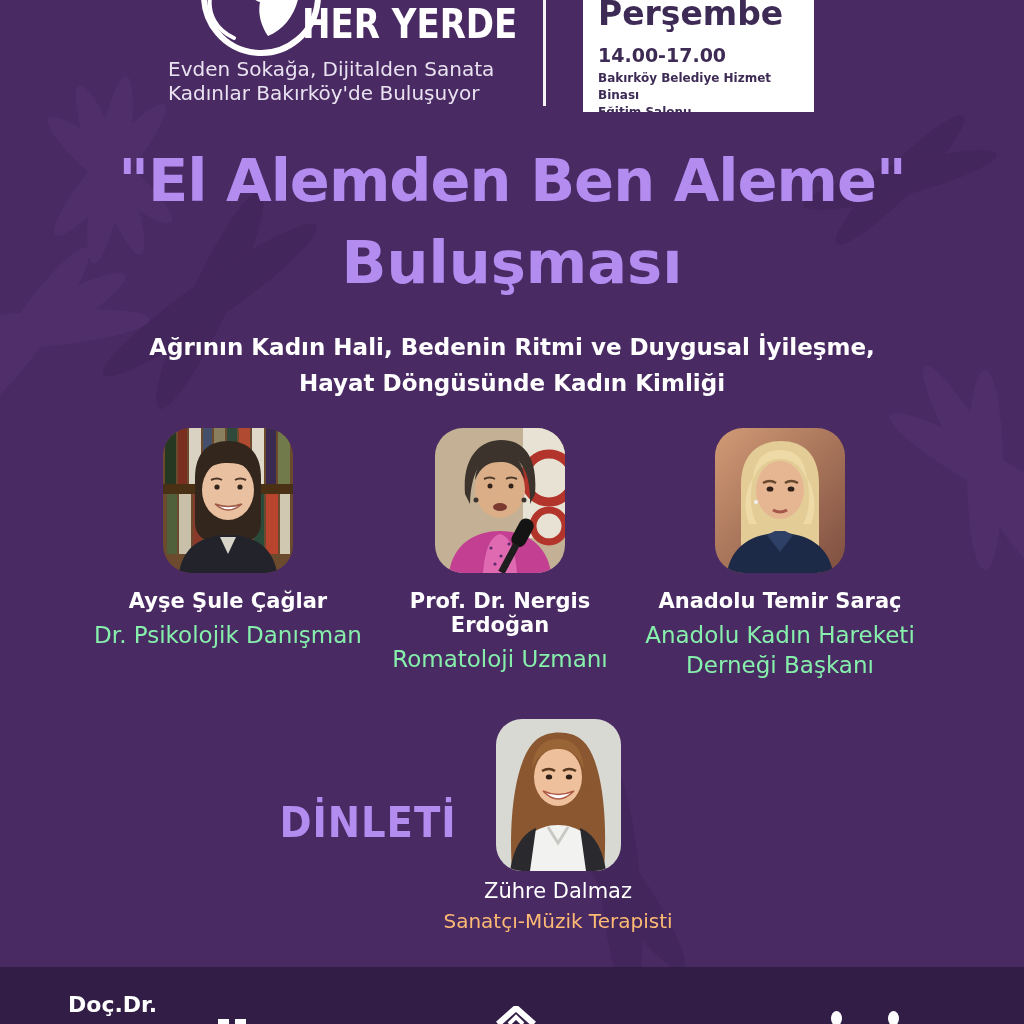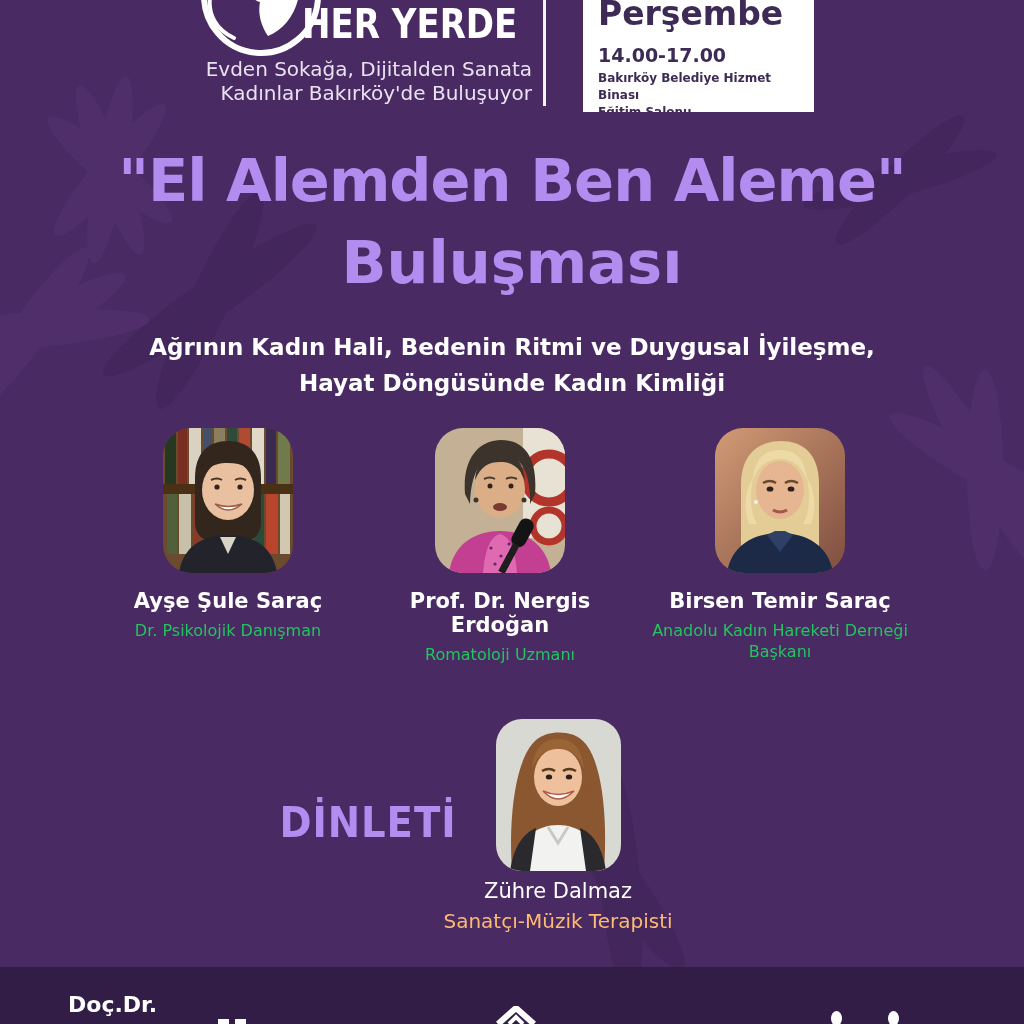--- a/index.html
+++ b/index.html
@@ -12,21 +12,21 @@
   .bg-decor{position:absolute;inset:0;pointer-events:none;}
 
   
   .logo{position:absolute;left:186px;top:-82px;width:150px;height:150px;}
   .brand{
     position:absolute;left:302px;top:0px;
     font-size:41px;font-weight:bold;color:#ffffff;letter-spacing:0;
     transform:scaleX(0.83);transform-origin:left top;white-space:nowrap;
   }
   .tagline{
-    position:absolute;left:168px;top:57px;width:364px;text-align:right;
+    position:absolute;left:168px;top:57px;width:364px;text-align:left;
     font-size:20px;line-height:1.2;color:#e9e2f1;
   }
   .divider{position:absolute;left:543px;top:0;width:3px;height:106px;background:rgba(255,255,255,0.95);}
   .event-card{
     position:absolute;left:583px;top:0;width:231px;height:112px;background:#ffffff;
     color:#3d2a55;box-sizing:border-box;padding:0 10px 0 15px;overflow:hidden;
   }
   .event-card .day{font-size:33px;font-weight:bold;margin-top:-6px;letter-spacing:0;}
   .event-card .time{font-size:19px;font-weight:bold;margin-top:11px;}
   .event-card .venue{font-size:12px;font-weight:bold;line-height:1.4;margin-top:4px;}
@@ -39,21 +39,21 @@
   .subtitle{
     position:absolute;top:330px;left:0;right:0;text-align:center;
     font-size:23px;font-weight:bold;line-height:1.55;color:#ffffff;
   }
 
   
   .speaker{position:absolute;top:428px;width:280px;text-align:center;}
   .sp1{left:88px;} .sp2{left:360px;} .sp3{left:640px;}
   .photo{width:130px;height:145px;border-radius:28px;overflow:hidden;margin:0 auto;display:block;}
   .speaker .name{margin-top:16px;font-size:21px;font-weight:bold;}
-  .speaker .role{margin-top:7px;font-size:16px;line-height:1.32;color:#22c55e;}
+  .speaker .role{margin-top:7px;font-size:23px;line-height:1.32;color:#86efac;}
 
   
   .dinleti{
     position:absolute;left:258px;top:798px;width:220px;text-align:center;
     font-size:42px;font-weight:bold;color:#b48cf0;letter-spacing:1px;
     transform:scaleX(0.92);transform-origin:center top;
   }
   .artist-photo{position:absolute;left:496px;top:719px;width:125px;height:152px;border-radius:26px;overflow:hidden;}
   .artist{position:absolute;left:418px;top:879px;width:280px;text-align:center;}
   .artist .name{font-size:21px;font-weight:normal;}
@@ -171,21 +171,21 @@
       <ellipse cx="65" cy="62" rx="26" ry="30" fill="#e9c0a0"></ellipse>
       <path d="M36,60 C34,32 48,21 65,21 C82,21 96,32 94,60 C92,42 82,35 65,35 C48,35 38,42 36,60 Z" fill="#33261d"></path>
       <circle cx="54" cy="59" r="2.6" fill="#33241c"></circle>
         <circle cx="77" cy="59" r="2.6" fill="#33241c"></circle>
       <path d="M48,52 Q54,49 59,52" stroke="#4a3526" stroke-width="2" fill="none"></path>
       <path d="M72,52 Q77,49 83,52" stroke="#4a3526" stroke-width="2" fill="none"></path>
       <path d="M52,76 Q65,88 79,76 Q65,81 52,76 Z" fill="#ffffff" stroke="#a05a48" stroke-width="1.5"></path>
       <path d="M16,145 C20,118 40,107 65,107 C90,107 110,118 114,145 Z" fill="#23232b"></path>
       <path d="M57,109 L65,126 L73,109 Z" fill="#d8d4c8"></path>
     </svg>
-    <div class="name">Ayşe Şule Saraç</div>
+    <div class="name">Ayşe Şule Çağlar</div>
     <div class="role">Dr. Psikolojik Danışman</div>
   </div>
 
   <div class="speaker sp2">
     <svg class="photo" viewBox="0 0 130 145">
       <rect width="130" height="145" fill="#c4b195"></rect>
       <rect x="88" width="42" height="110" fill="#e8e2d4"></rect>
       <circle cx="114" cy="50" r="24" fill="none" stroke="#b3342a" stroke-width="9"></circle>
       <circle cx="114" cy="98" r="16" fill="none" stroke="#b3342a" stroke-width="7"></circle>
       <path d="M30,66 C27,28 46,12 66,12 C88,12 103,28 100,66 L95,76 C96,42 84,26 66,26 C48,26 36,42 35,76 Z" fill="#3c342c"></path>
@@ -232,21 +232,21 @@
       <path d="M92,50 C96,70 94,86 88,96 L96,96 C102,80 100,62 92,50 Z" fill="#eedaa6"></path>
       <path d="M48,55 Q55,51 61,55" stroke="#6a4a2e" stroke-width="2.5" fill="none"></path>
       <path d="M70,55 Q76,51 83,55" stroke="#6a4a2e" stroke-width="2.5" fill="none"></path>
       <ellipse cx="55" cy="61" rx="3.4" ry="2.6" fill="#2e2018"></ellipse>
         <ellipse cx="76" cy="61" rx="3.4" ry="2.6" fill="#2e2018"></ellipse>
       <path d="M58,82 Q65,86 72,82" stroke="#a4584a" stroke-width="3" fill="none"></path>
       <circle cx="41" cy="74" r="2" fill="#f0f0f0"></circle>
       <path d="M12,145 C16,118 38,105 65,105 C92,105 114,118 118,145 Z" fill="#1c2a47"></path>
       <path d="M52,107 L65,124 L78,107 L70,103 L60,103 Z" fill="#2e4066"></path>
     </svg>
-    <div class="name">Birsen Temir Saraç</div>
+    <div class="name">Anadolu Temir Saraç</div>
     <div class="role">Anadolu Kadın Hareketi Derneği Başkanı</div>
   </div>
 
   <div class="dinleti">DİNLETİ</div>
 
   <svg class="artist-photo" viewBox="0 0 125 152">
     <rect width="125" height="152" fill="#d9d9d4"></rect>
     <path d="M16,152 C12,96 20,38 40,21 C52,11 76,11 87,22 C106,40 112,98 108,152 Z" fill="#8a5730"></path>
     <ellipse cx="62" cy="58" rx="24" ry="29" fill="#eec09c"></ellipse>
     <path d="M36,50 C38,28 48,20 62,20 C76,20 86,28 88,50 C82,34 72,30 62,30 C52,30 42,34 36,50 Z" fill="#9a6536"></path>

